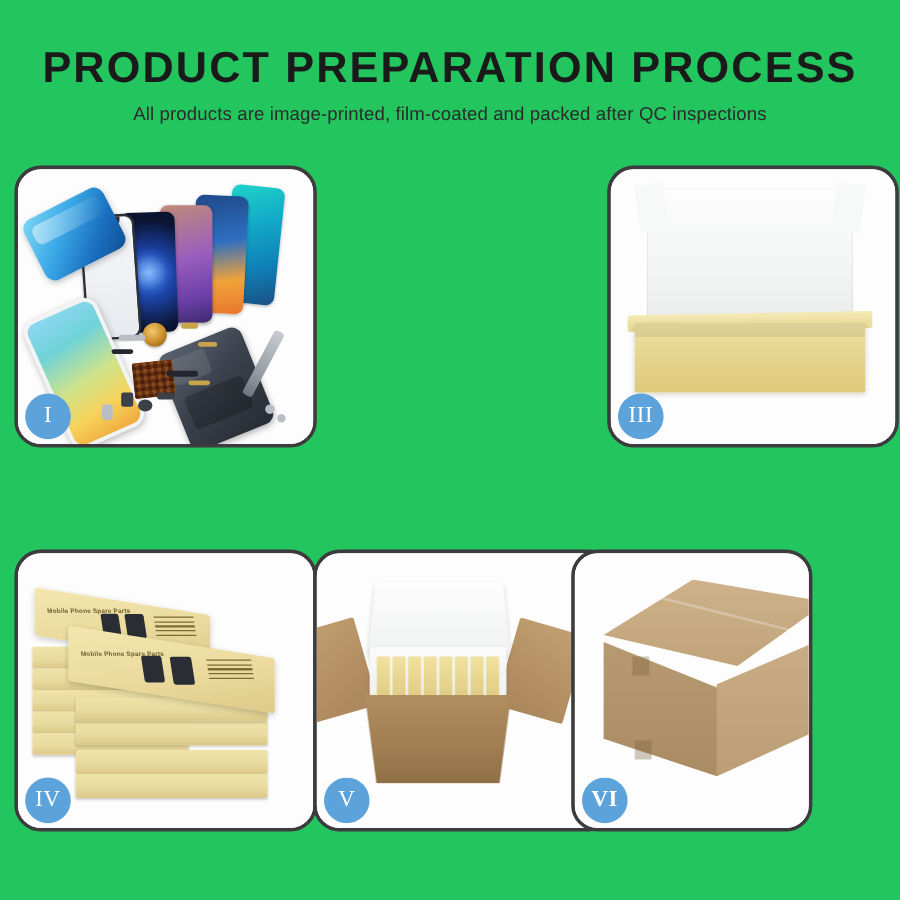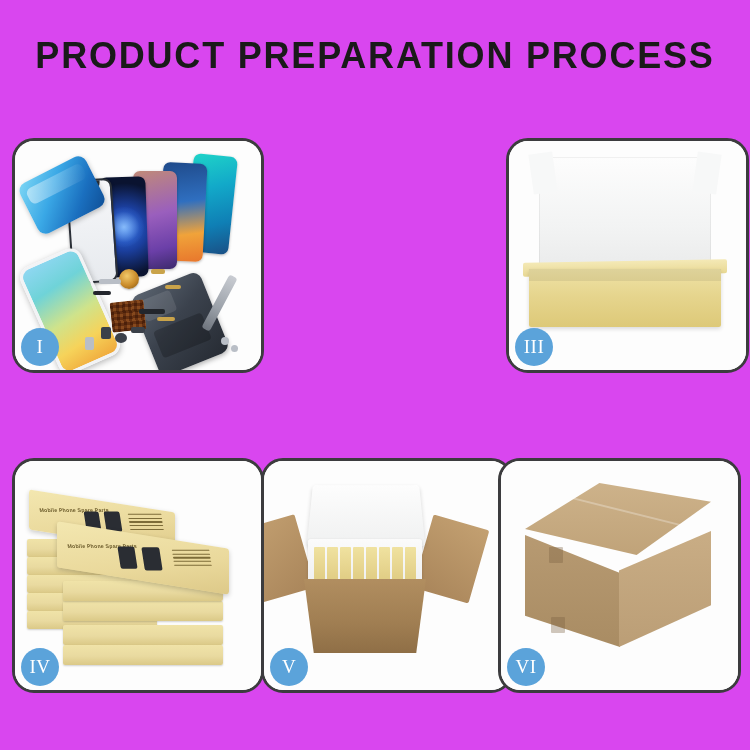--- a/index.html
+++ b/index.html
@@ -1,21 +1,21 @@
 <!DOCTYPE html>
 <html><head>
 <meta charset="utf-8">
 <style>
   html,body{margin:0;padding:0;}
   body{
     width:750px;height:750px;background:#ffffff;
     font-family:"Liberation Sans",sans-serif;
     overflow:hidden;position:relative;
   }
-  .page{width:750px;height:750px;position:relative;background:#d946ef;}
+  .page{width:750px;height:750px;position:relative;background:#22c55e;}
 
   
   .header{padding-top:38px;text-align:center;}
   .title{
     font-size:36px;font-weight:700;color:#1a1a1a;
     letter-spacing:1.8px;line-height:1;margin:0;
     font-family:"Liberation Sans",sans-serif;
   }
   .subtitle{
     font-size:15.5px;color:#2b2b2b;margin:13px 0 0 0;
@@ -30,21 +30,21 @@
     grid-template-columns:252px 252px 252px;
     grid-template-rows:235px 235px;
     column-gap:-26px;row-gap:0;
   }
   .cell{position:relative;}
   .cell.c1{position:absolute;left:0px;  top:0px;  width:252px;height:235px;}
   .cell.c2{position:absolute;left:249px;top:0px;  width:252px;height:235px;}
   .cell.c3{position:absolute;left:494px;top:0px;  width:243px;height:235px;}
   .cell.c4{position:absolute;left:0px;  top:320px;width:252px;height:235px;}
   .cell.c5{position:absolute;left:249px;top:320px;width:252px;height:235px;}
-  .cell.c6{position:absolute;left:486px;top:320px;width:243px;height:235px;}
+  .cell.c6{position:absolute;left:464px;top:320px;width:201px;height:235px;font-weight:bold;}
 
   .panel{
     position:absolute;inset:0;
     border:3px solid #3c3c3e;
     border-radius:22px;
     background:#ffffff;
     overflow:hidden;
   }
   .scene{position:absolute;inset:0;overflow:hidden;}
 
@@ -257,20 +257,21 @@
   .seam{position:absolute;background:rgba(255,255,255,.28);}
   .tapeM{position:absolute;background:rgba(120,95,62,.35);border-radius:1px;}
 </style>
 </head>
 <body>
 
 <div class="page">
 
   <div class="header">
     <h1 class="title">PRODUCT PREPARATION PROCESS</h1>
+    <p class="subtitle">All products are image-printed, film-coated and packed after QC inspections</p>
   </div>
 
   <div class="grid">
 
     <div class="cell c1">
       <div class="panel">
         <div class="scene p1bg">
           <div class="fanwrap">
             <div class="fan f5"></div>
             <div class="fan f4"></div>

